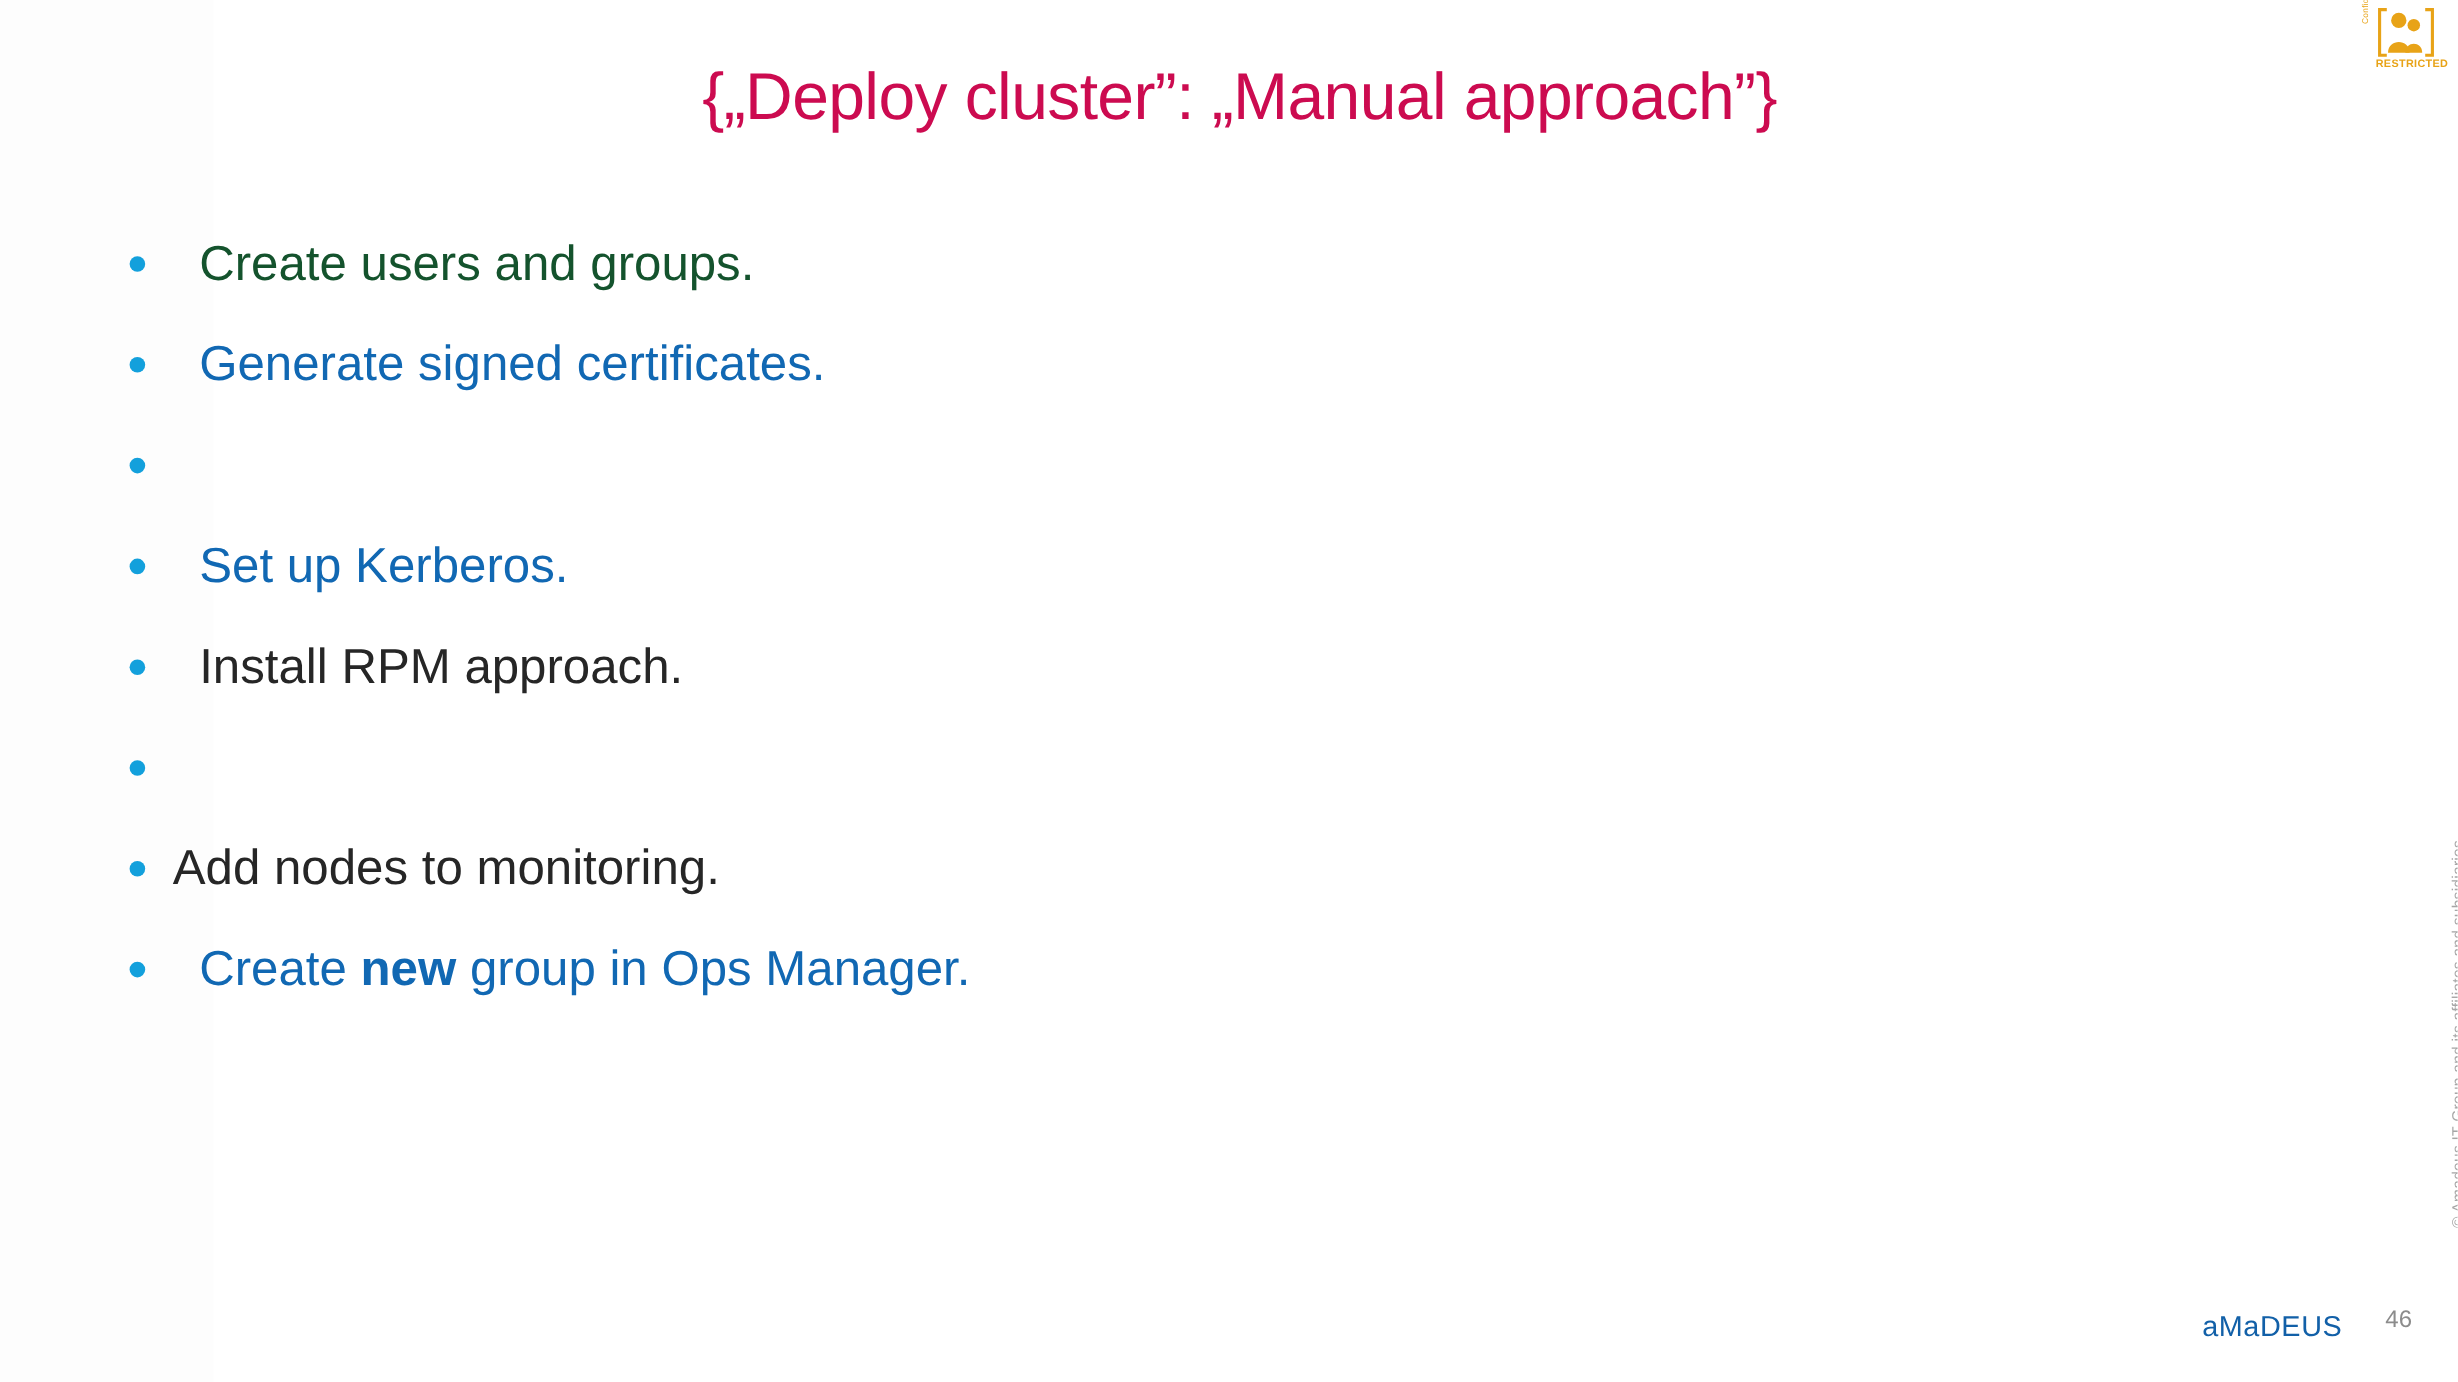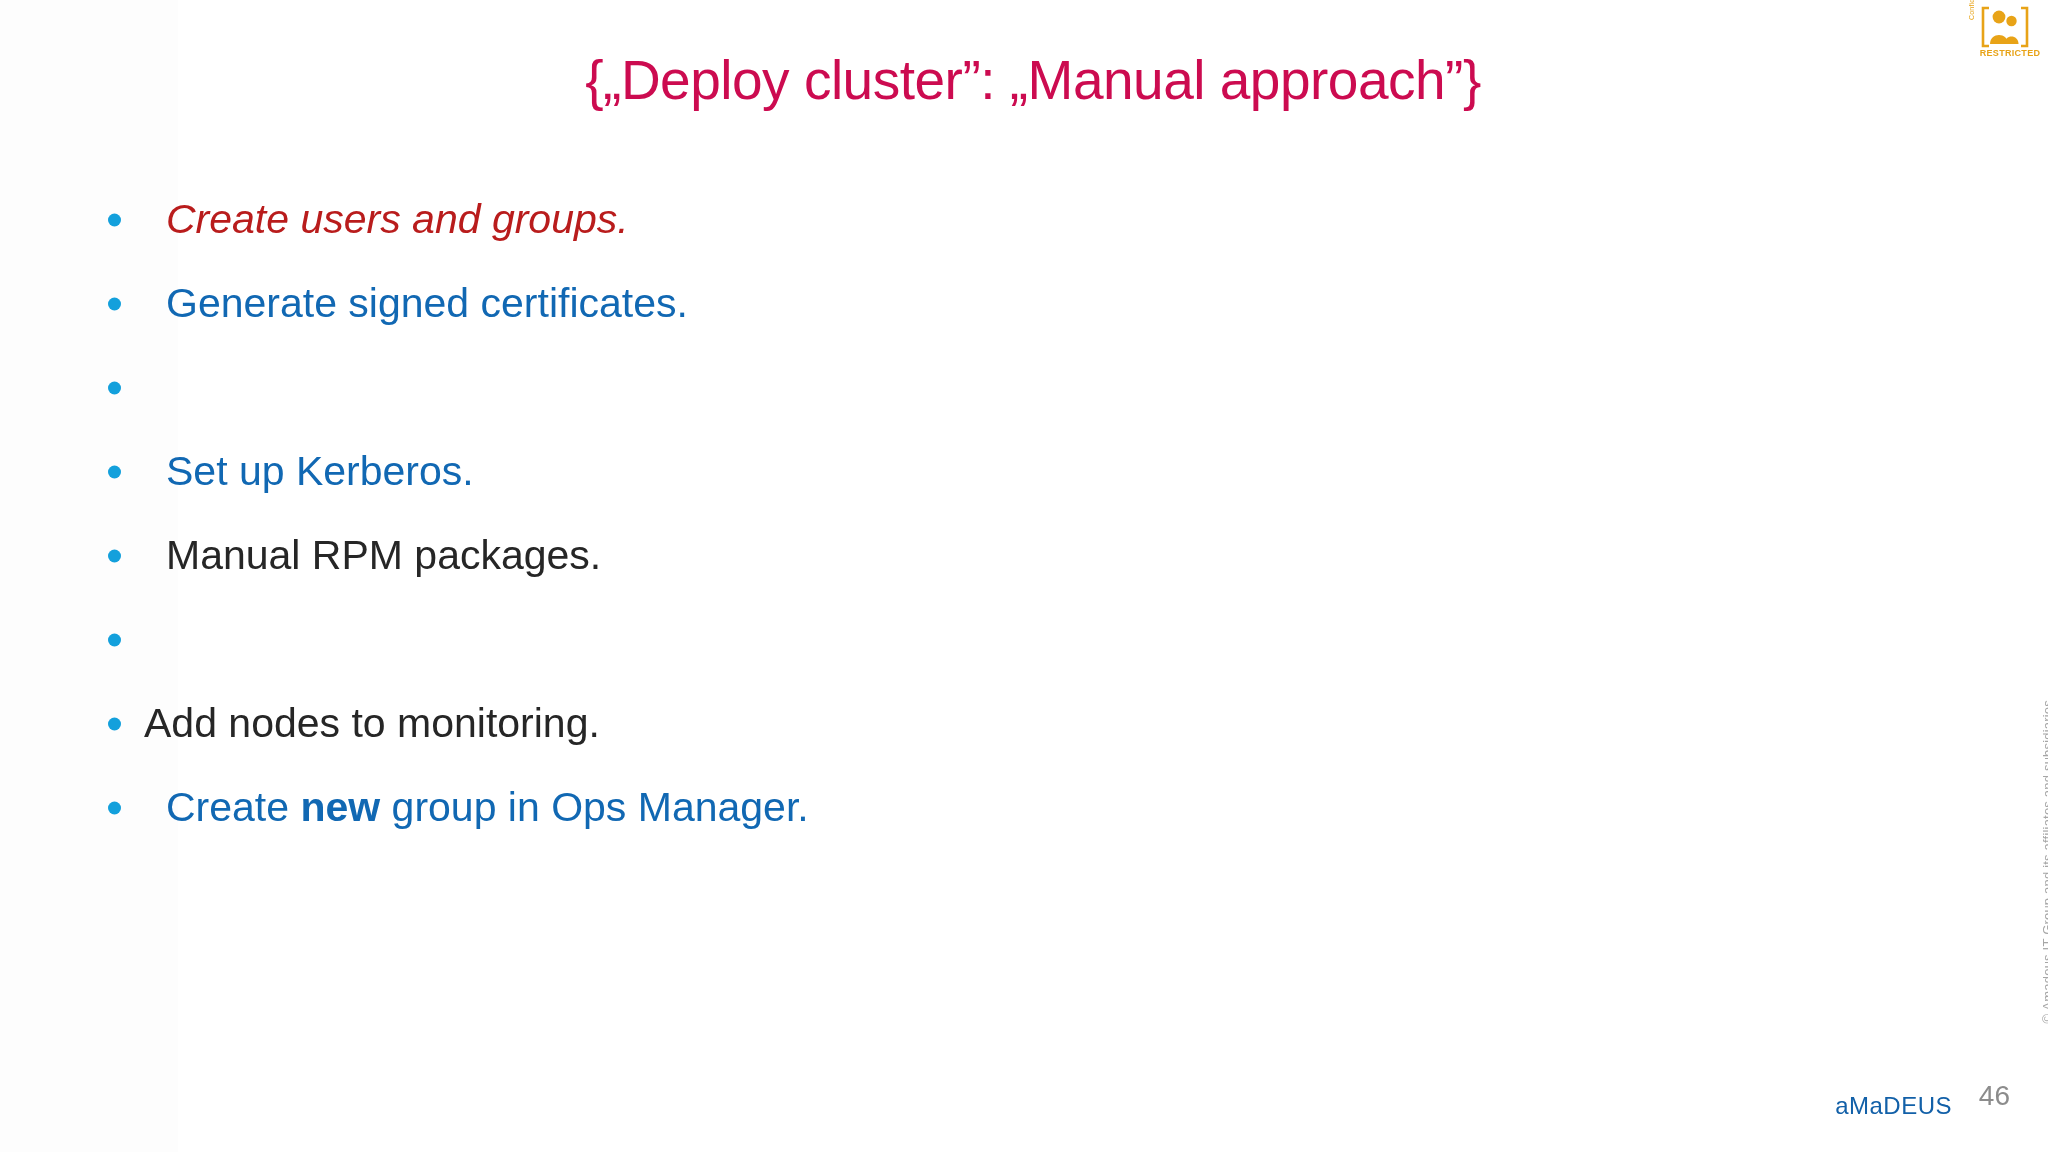--- a/index.html
+++ b/index.html
@@ -146,53 +146,53 @@
     font-size: 24px;
     font-weight: 400;
     color: #1260A8;
     letter-spacing: 0.5px;
     white-space: nowrap;
   }
   .page-number {
     position: absolute;
     right: 38px;
     bottom: 40px;
-    font-size: 28px;
+    font-size: 20px;
     color: #8C8C8C;
     white-space: nowrap;
   }
 </style>
 </head>
 <body>
 
 <div class="slide">
 
   <div class="bg-band"></div>
 
   <h1 class="slide-title" style="color: rgb(204, 11, 80); padding-left: 18px;">{„Deploy cluster”: „Manual approach”}</h1>
 
   <ul class="bullet-list" id="bullet-list">
       <li class="bullet-row">
         <span class="bullet-dot" style="background: rgb(19, 160, 220);"></span>
-        <span class="bullet-text tone-dark" style="color: #b91c1c; font-style: italic;">Create users and groups.</span>
+        <span class="bullet-text tone-dark" style="color: #14532d;">Create users and groups.</span>
       </li>
       <li class="bullet-row">
         <span class="bullet-dot" style="background: rgb(19, 160, 220);"></span>
         <span class="bullet-text tone-blue" style="color: rgb(17, 104, 179); text-align: right;">Generate signed certificates.</span>
       </li>
       <li class="bullet-row">
         <span class="bullet-dot" style="background: rgb(19, 160, 220);"></span>
       </li>
       <li class="bullet-row">
         <span class="bullet-dot" style="background: rgb(19, 160, 220);"></span>
         <span class="bullet-text tone-blue" style="color: rgb(17, 104, 179);">Set up Kerberos.</span>
       </li>
       <li class="bullet-row">
         <span class="bullet-dot" style="background: rgb(19, 160, 220);"></span>
-        <span class="bullet-text tone-dark" style="color: rgb(38, 38, 38);">Manual RPM packages.</span>
+        <span class="bullet-text tone-dark" style="color: rgb(38, 38, 38);">Install RPM approach.</span>
       </li>
       <li class="bullet-row">
         <span class="bullet-dot" style="background: rgb(19, 160, 220);"></span>
       </li>
       <li class="bullet-row">
         <span class="bullet-dot" style="background: rgb(19, 160, 220);"></span>
         <span class="bullet-text tone-dark" style="color: rgb(38, 38, 38); margin-left: 48px;">Add nodes to monitoring.</span>
       </li>
       <li class="bullet-row">
         <span class="bullet-dot" style="background: rgb(19, 160, 220);"></span>

